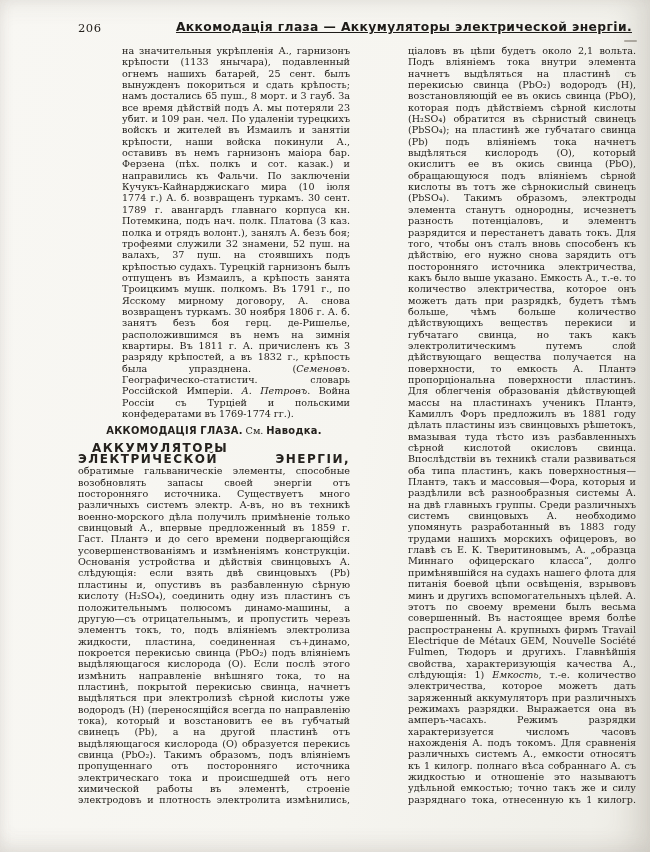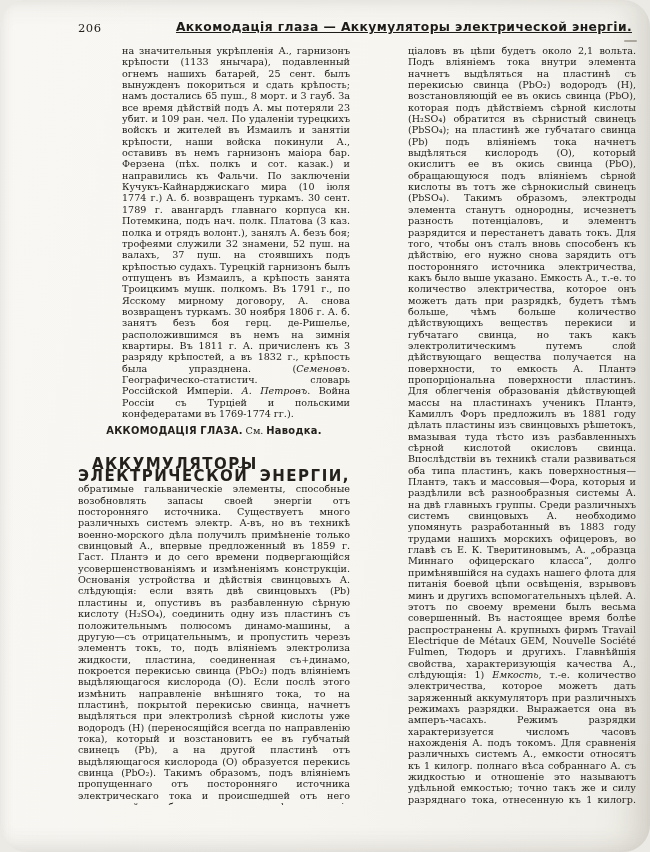--- a/index.html
+++ b/index.html
@@ -1,38 +1,38 @@
 <!DOCTYPE html>
 <html><head>
 <meta charset="utf-8">
 <style>
   html,body{margin:0;padding:0;background:#eceae5;}
   .page{
     position:relative;width:650px;height:852px;overflow:hidden;
     background:linear-gradient(100deg,#f8f7f3 0%,#f6f5f0 55%,#f0efe9 92%,#eae8e1 100%);
-    font-family:"DejaVu Serif",serif;color:#24211d;border-radius:27px;
+    font-family:"DejaVu Serif",serif;color:#24211d;
   }
   .page::after{content:"";position:absolute;inset:0;pointer-events:none;
     box-shadow:inset -16px 0 26px rgba(110,104,92,.16), inset 0 -8px 18px rgba(110,104,92,.05),
                inset 4px 0 10px rgba(110,104,92,.05);}
   .hdr{position:absolute;top:20px;left:78px;right:18px;height:18px;}
   .pagenum{position:absolute;left:0;top:1px;font-size:11.5px;letter-spacing:.5px;}
   .runtitle{display:block;text-align:right;font-family:"DejaVu Sans",sans-serif;
     font-weight:700;font-size:12.3px;letter-spacing:.4px;white-space:nowrap;color:#1d1b18;text-decoration:underline;}
   .artifact{position:absolute;top:40px;right:13px;width:13px;height:2px;background:#a09c93;opacity:.8;border-radius:1px;}
   .columns{position:absolute;top:45px;left:78px;width:558px;height:760px;
     display:flex;gap:14px;}
   .col{width:272px;height:100%;overflow:hidden;}
   .col p{margin:0;font-size:9.6px;line-height:11.35px;text-align:justify;
     text-justify:inter-word;word-spacing:-0.2px;}
   p.cont{text-indent:0;margin-left:44px;}
-  p.xref{margin:6px 0 22px 0;text-align:center;text-indent:0;}
+  p.xref{margin:6px 0 6px 0;text-align:center;text-indent:0;}
   p.entry{text-indent:14px;}
   .run-b{font-family:"DejaVu Sans",sans-serif;font-weight:700;font-size:9.9px;letter-spacing:.3px;}
-  .run-bw{font-family:"DejaVu Sans",sans-serif;font-weight:700;font-size:15px;letter-spacing:1.5px;}
+  .run-bw{font-family:"DejaVu Sans",sans-serif;font-weight:700;font-size:12px;letter-spacing:1.5px;}
   .run-i{font-style:italic;}
 </style>
 </head>
 <body>
 
 <div class="page">
   <div class="hdr">
     <span class="pagenum">206</span>
     <span class="runtitle">Аккомодація глаза — Аккумуляторы электрической энергіи.</span>
   </div>

